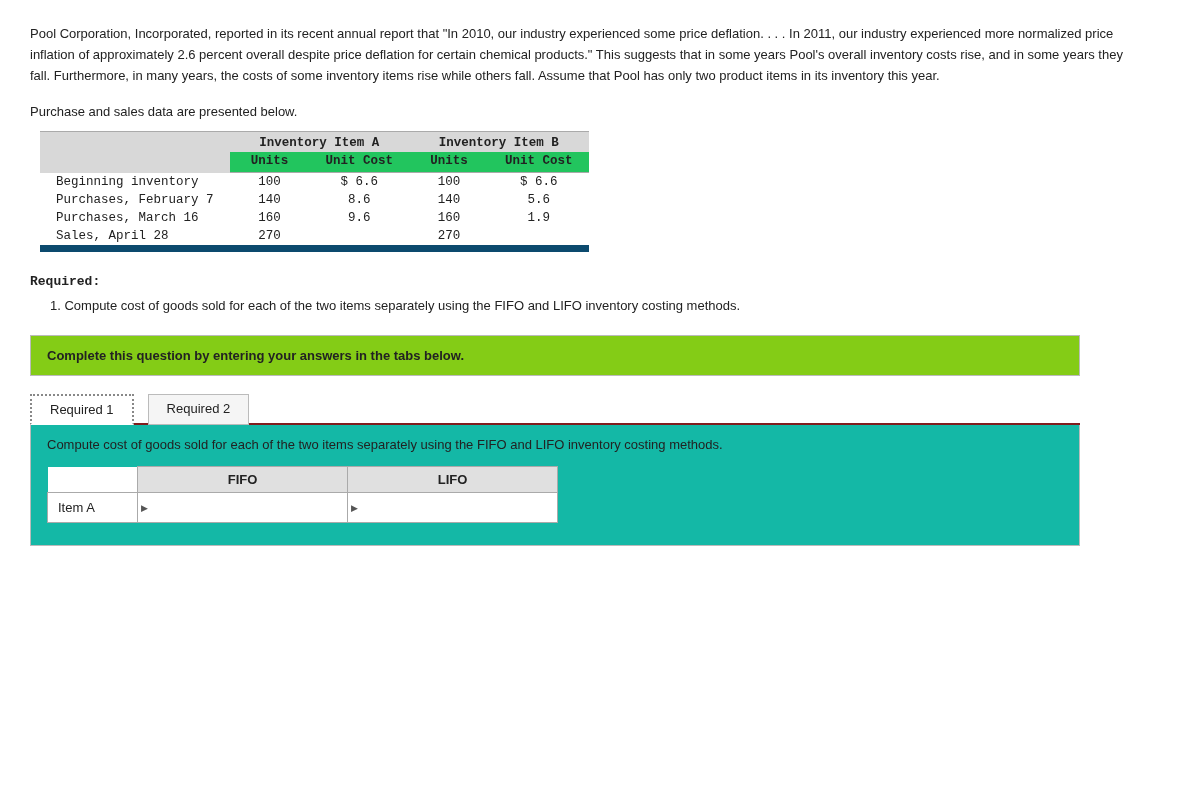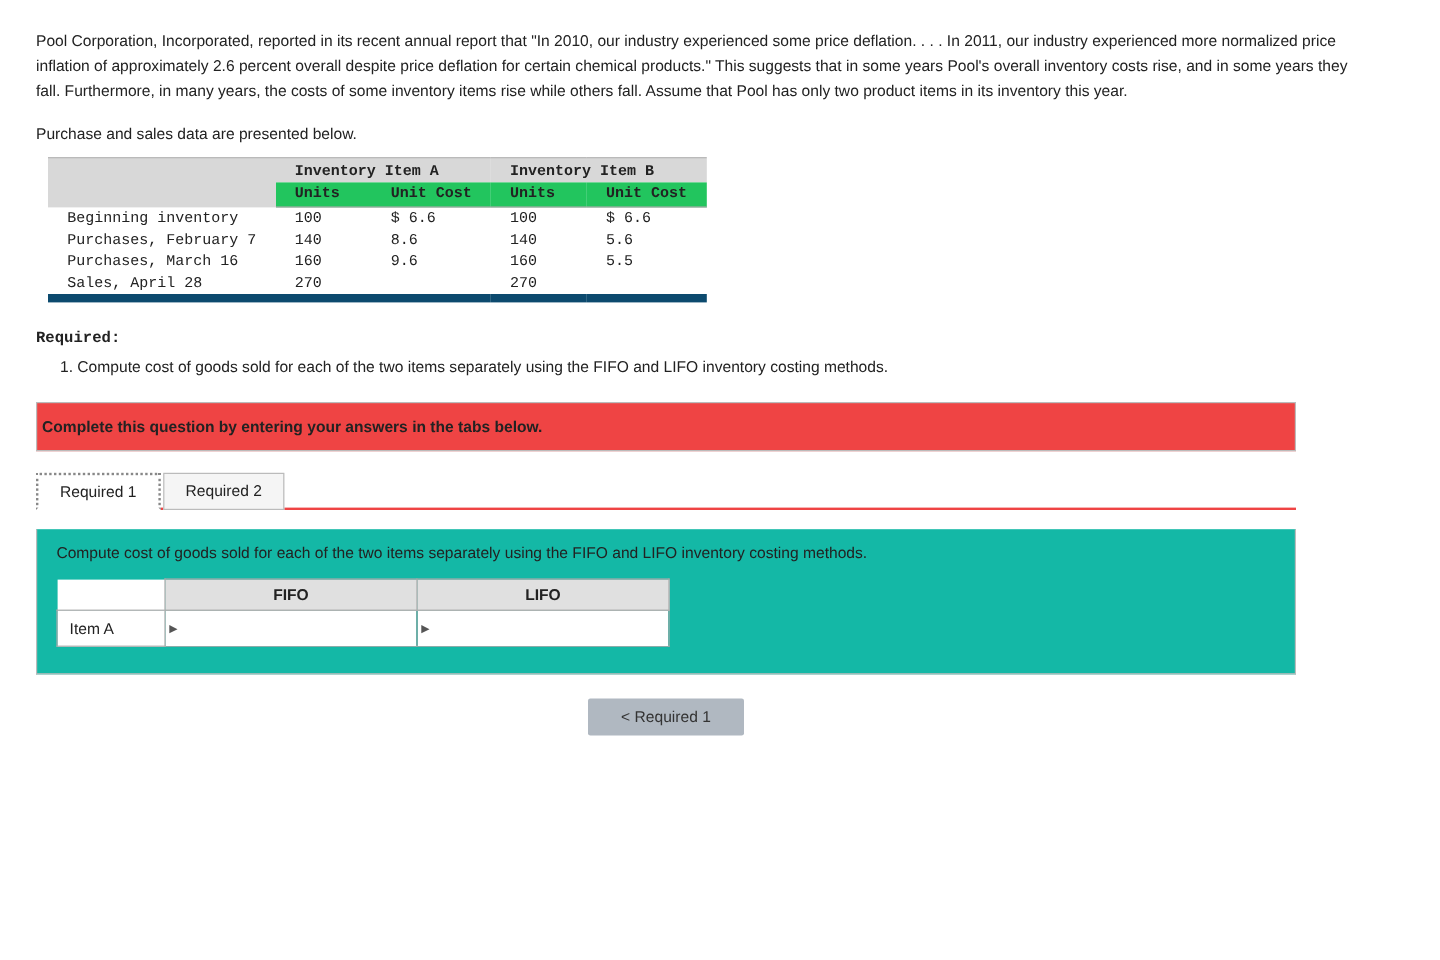--- a/index.html
+++ b/index.html
@@ -24,21 +24,21 @@
     
     .data-table {
       border-collapse: collapse;
       font-family: 'Courier New', Courier, monospace;
       font-size: 12.5px;
       margin-bottom: 22px;
       margin-left: 10px;
     }
     .data-table th, .data-table td {
       padding: 2px 16px;
-      text-align: left;
+      text-align: center;
       border: none;
     }
     .data-table thead tr:first-child th {
       background: #d8d8d8;
       border-top: 1px solid #aaa;
       border-bottom: none;
       padding-top: 4px;
       padding-bottom: 2px;
     }
     .data-table thead tr:last-child th {
@@ -68,36 +68,37 @@
       font-weight: bold;
       margin-bottom: 6px;
       font-family: Liberation Mono, monospace;
     }
     .required-section p {
       margin-left: 20px;
       line-height: 1.7;
     }
     
     .complete-box {
-      background: #ef4444;
+      background: #84cc16;
       border: 1px solid #bbb;
-      padding: 12px 4px;
+      padding: 12px 16px;
       margin-bottom: 16px;
       max-width: 1050px;
     }
     .complete-box span {
       font-weight: bold;
       font-size: 13px;
     }
     
     .tabs-container {
       display: flex;
-      border-bottom: 2px solid #ef4444;
-      margin-bottom: 16px;
-      max-width: 1050px;
+      border-bottom: 2px solid #7f1d1d;
+      margin-bottom: 0;
+      max-width: 1050px;
+      gap: 12px;
     }
     .tab {
       border: 1px solid #bbb;
       padding: 6px 18px;
       background: #f5f5f5;
       cursor: pointer;
       font-size: 13px;
       margin-right: 2px;
       position: relative;
       top: 2px;
@@ -225,21 +226,21 @@
       <td class="col-units">140</td>
       <td class="col-cost">8.6</td>
       <td class="col-units">140</td>
       <td class="col-cost">5.6</td>
     </tr>
       <tr>
       <td class="col-transaction">Purchases, March 16</td>
       <td class="col-units">160</td>
       <td class="col-cost">9.6</td>
       <td class="col-units">160</td>
-      <td class="col-cost">5.5</td>
+      <td class="col-cost">1.9</td>
     </tr>
       <tr>
       <td class="col-transaction">Sales, April 28</td>
       <td class="col-units">270</td>
       <td class="col-cost"></td>
       <td class="col-units">270</td>
       <td class="col-cost"></td>
     </tr>
     </tbody>
 </table>
@@ -282,16 +283,13 @@
           <td>Item A</td>
           <td class="input-cell"><input type="text" style="width: 90%; border: none; outline: none; padding-left: 12px;"></td>
           <td class="input-cell"><input type="text" style="width: 90%; border: none; outline: none; padding-left: 12px;"></td>
         </tr>
       </tbody>
     </table>
   </div>
 </div>
 
 <div class="nav-buttons">
-  <button class="nav-btn prev">
-    <span>&lt; Required 1</span>
-  </button>
 </div>
 
 </body></html>

